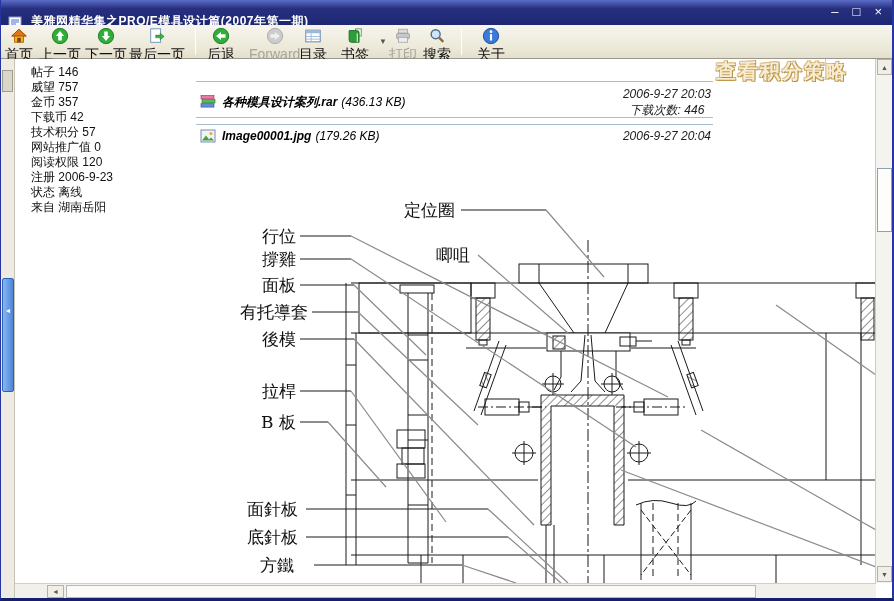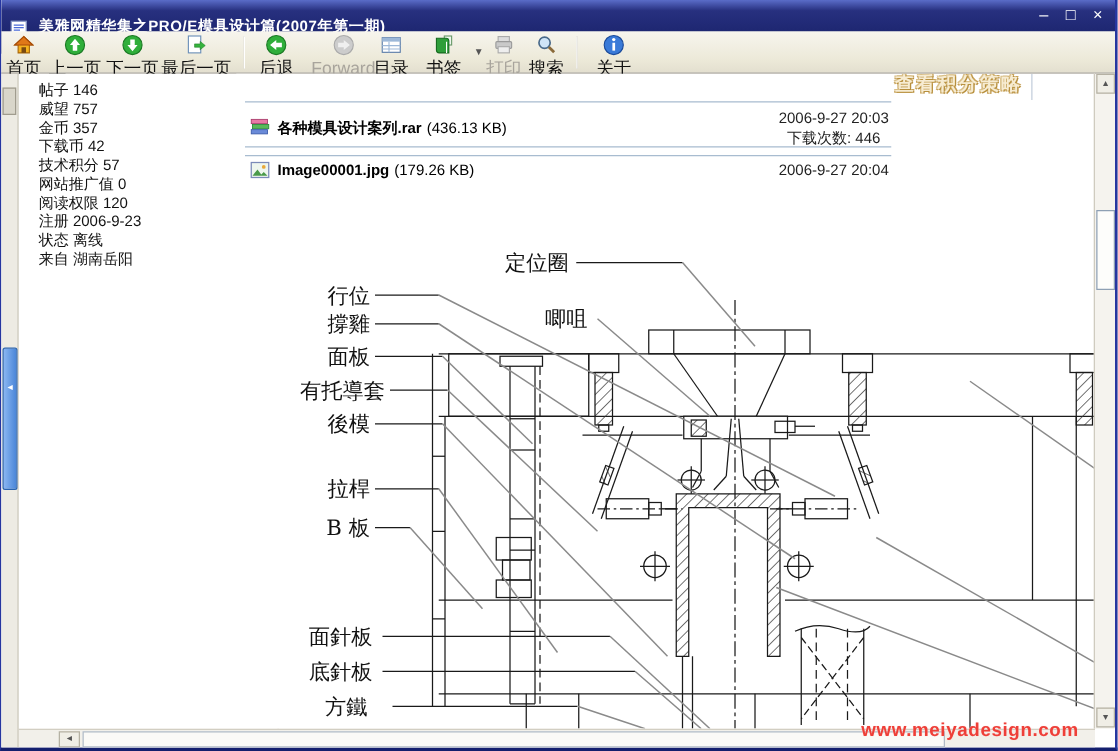--- a/index.html
+++ b/index.html
@@ -41,26 +41,26 @@
   .collapse-handle .arr{ color:#fff; font-size:7px; margin-top:28px; }
   
   .sidebar{
     position:absolute; left:14px; top:59px; width:208px; height:524px; background:#fff;
     border-right:1px solid #c8c4b6; padding:6px 0 0 16px;
   }
   .sb-item{ font-size:12px; color:#111; line-height:15px; white-space:nowrap; }
   
   .content{ position:absolute; left:188px; top:59px; width:687px; height:524px; background:#fff; overflow:hidden; }
   .points-link{
-    position:absolute; left:527px; top:-1px; font-size:15px; font-weight:bold; letter-spacing:2px;
+    position:absolute; left:527px; top:-1px; font-size:20px; font-weight:bold; letter-spacing:2px;
     color:#f7ecd2; text-shadow:1px 1px 0 #b8903e,-1px -1px 0 #d9c08a,1px -1px 0 #c8a35a,-1px 1px 0 #c8a35a;
     white-space:nowrap;
   }
   .hdr-line{ position:absolute; top:0; width:1px; height:21px; background:#c4cedb; }
-  .attach-box{ position:absolute; left:7px; width:517px; border-top:1px solid #a8bcd0; background:#fff; }
+  .attach-box{ position:absolute; left:7px; width:517px; border-top:1px solid #a8bcd0; background:#fff;font-style:italic; }
   .attach-box.first{ border-bottom:1px solid #a8bcd0; }
   .attach-row{ display:flex; justify-content:space-between; padding:4px 2px 2px 4px; }
   .attach-left{ display:flex; align-items:center; font-size:12px; color:#000; white-space:nowrap; }
   .attach-left .fico{ width:16px; height:16px; margin-right:6px; }
   .fname{ font-weight:bold; }
   .fsize{ margin-left:4px; }
   .attach-right{ text-align:center; font-size:12px; color:#222; line-height:16px; white-space:nowrap; }
   
   .diagram{ position:absolute; left:27px; top:126px; width:660px; height:398px; }
   
@@ -415,15 +415,14 @@
     <div class="vbtn" style="top:0">▲</div>
     <div class="vthumb"></div>
     <div class="vbtn" style="top:507px">▼</div>
   </div>
 
   <div class="hscroll">
     <div class="hbtn">◄</div>
     <div class="hthumb"></div>
   </div>
 
-  <div class="watermark">www.meiyadesign.com</div>
 
 </div>
 
 </body></html>

